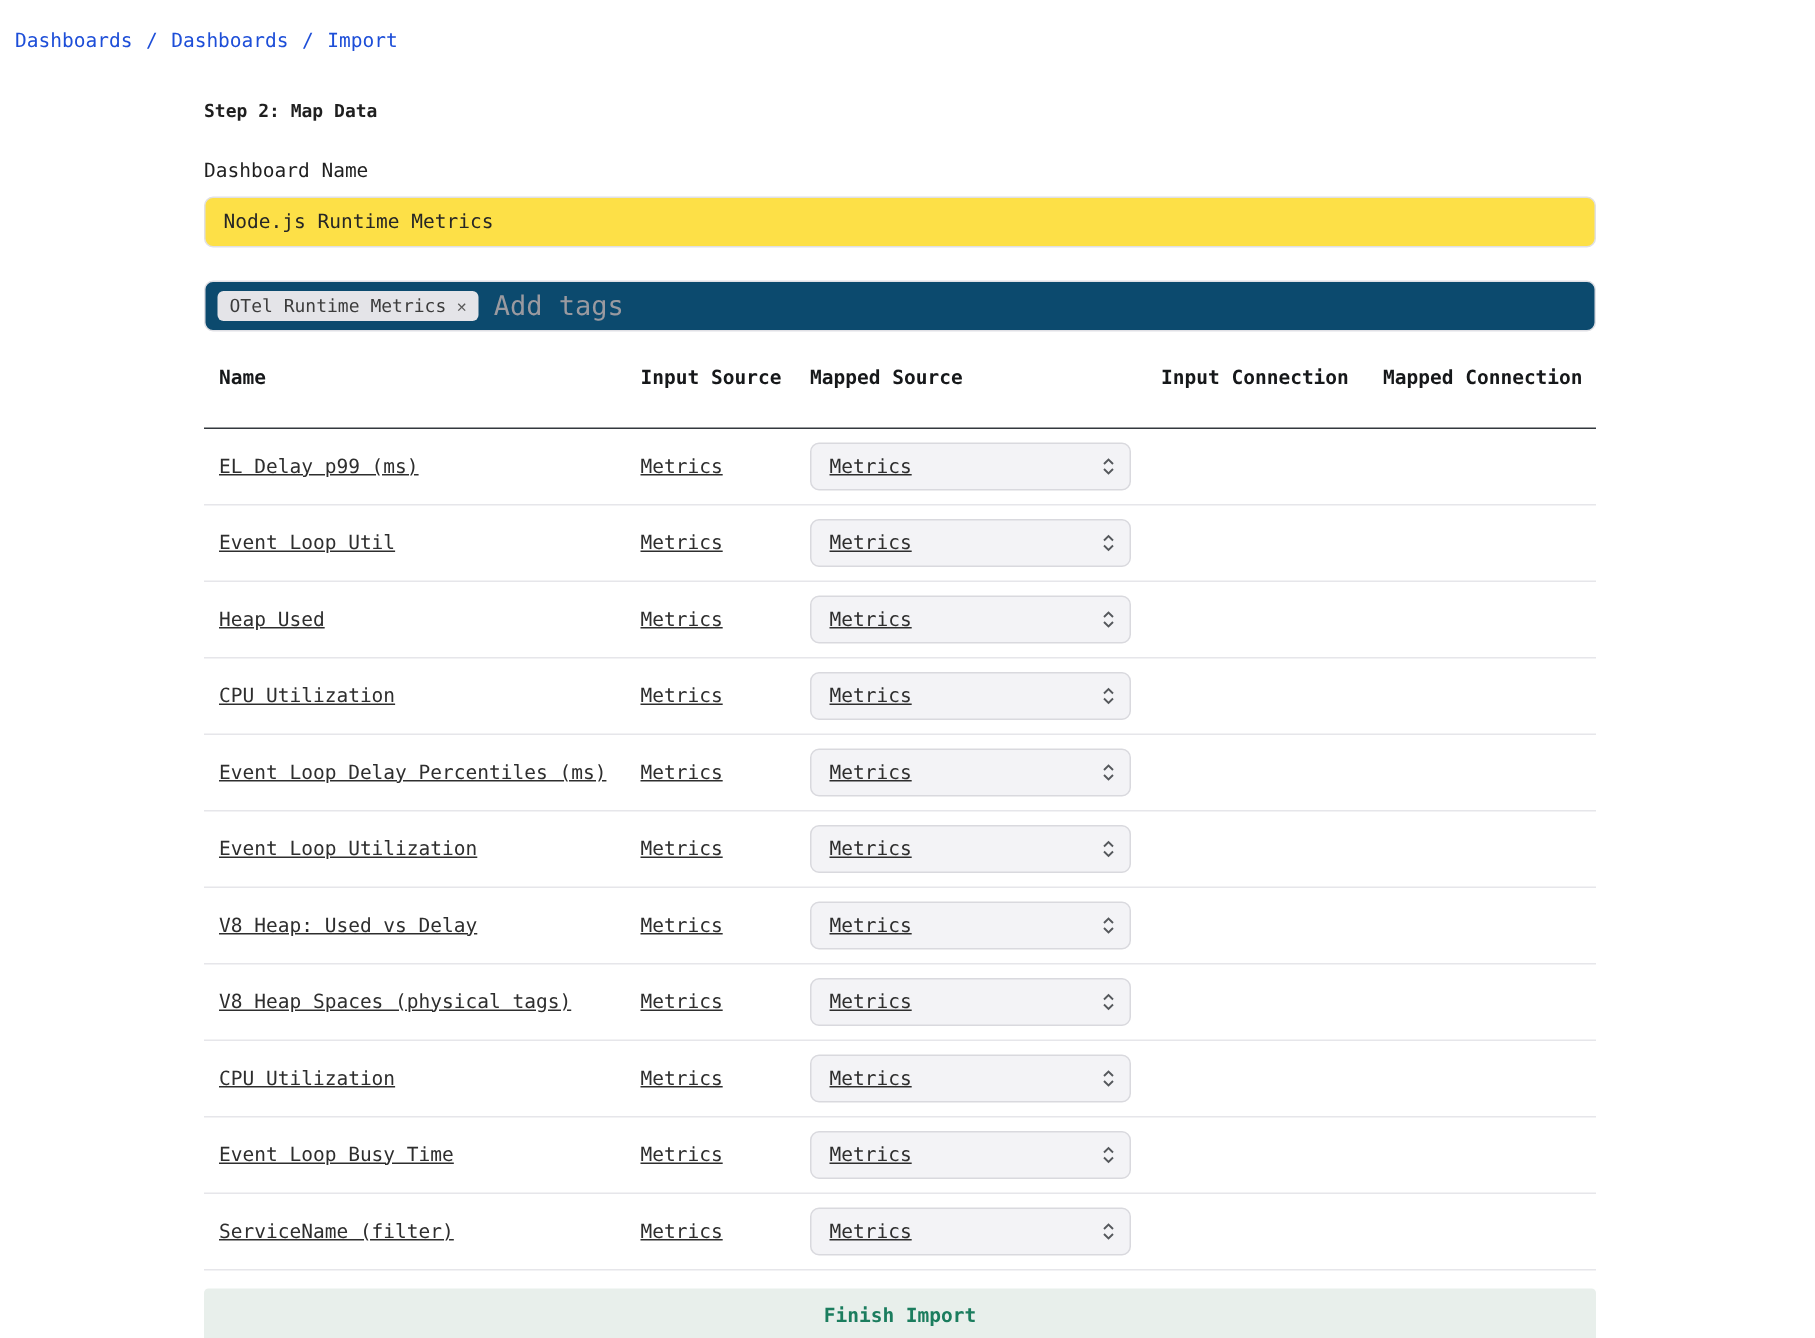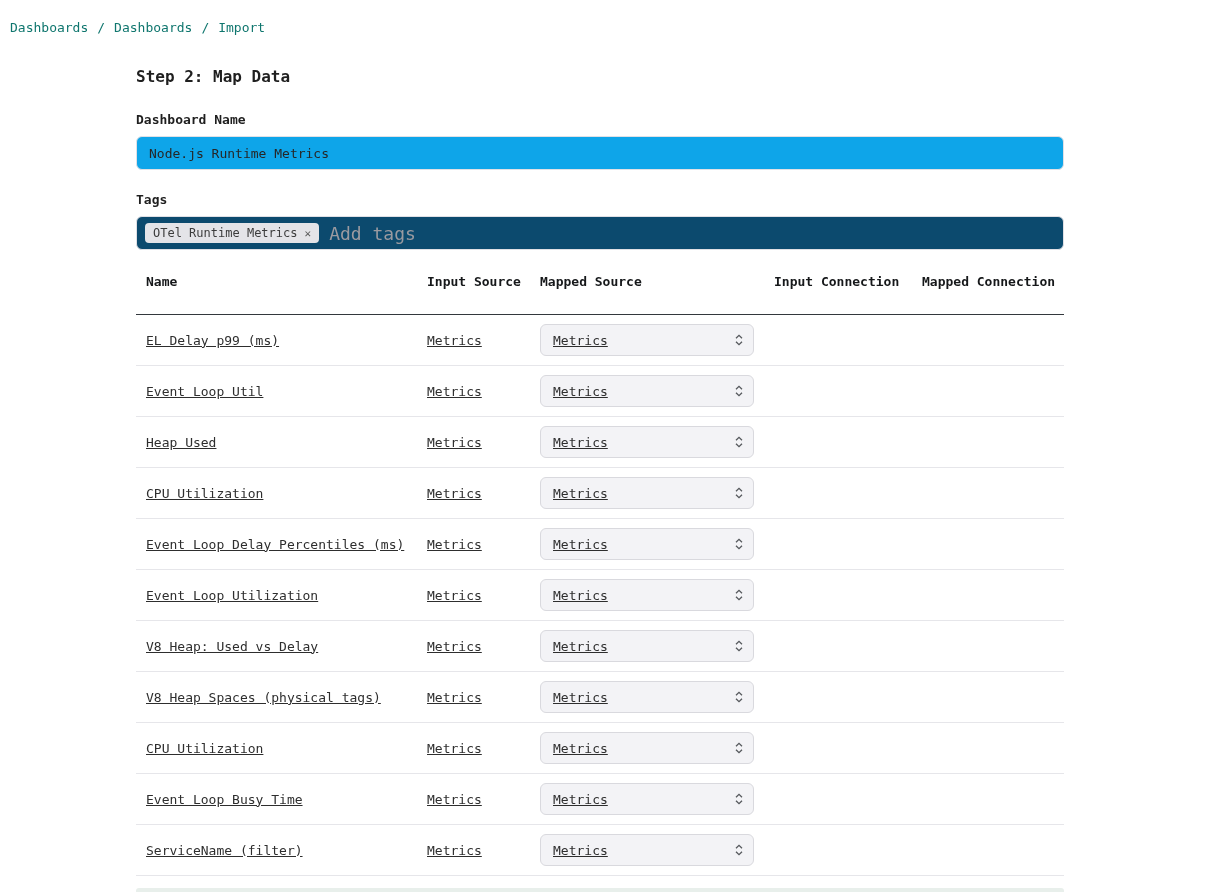--- a/index.html
+++ b/index.html
@@ -7,47 +7,47 @@
   body {
     width: 1210px;
     min-height: 892px;
     font-family: "DejaVu Sans Mono", "Liberation Mono", monospace;
     color: #2b2b2b;
     font-size: 13px;
   }
   .breadcrumb {
     padding: 20px 0 0 10px;
     font-size: 13px;
-    color: #0f766e;
+    color: #1d4ed8;
     display: flex;
     align-items: center;
     gap: 9px;
   }
   .breadcrumb .crumb { cursor: pointer; }
   .content {
     width: 928px;
     margin: 32px 0 0 136px;
   }
   .step-title {
-    font-size: 16px;
+    font-size: 12px;
     font-weight: bold;
     color: #1f1f1f;
     margin-bottom: 26px;
   }
   .field-label {
     display: block;
     font-size: 13px;
-    font-weight: bold;
+    font-weight: normal;
     color: #1f1f1f;
     margin-bottom: 9px;
   }
   .text-input {
     width: 100%;
     height: 34px;
-    background: #0ea5e9;
+    background: #fde047;
     border: 1px solid #e0e0e5;
     border-radius: 6px;
     padding: 0 12px;
     font-family: "DejaVu Sans Mono", "Liberation Mono", monospace;
     font-size: 13px;
     color: #262626;
     outline: none;
     margin-bottom: 22px;
   }
   .tags-box {
@@ -145,21 +145,20 @@
   <span class="crumb">Import</span>
 </div>
 
 <div class="content">
 
   <div class="step-title">Step 2: Map Data</div>
 
   <label class="field-label">Dashboard Name</label>
   <input class="text-input" type="text" value="Node.js Runtime Metrics" style="">
 
-  <label class="field-label">Tags</label>
   <div class="tags-box">
     <span class="tag-chip">
       <span>OTel Runtime Metrics</span>
       <span class="tag-remove">✕</span>
     </span>
     <span class="tags-placeholder">Add tags</span>
   </div>
 
   <div class="table">
     <div class="thead">

